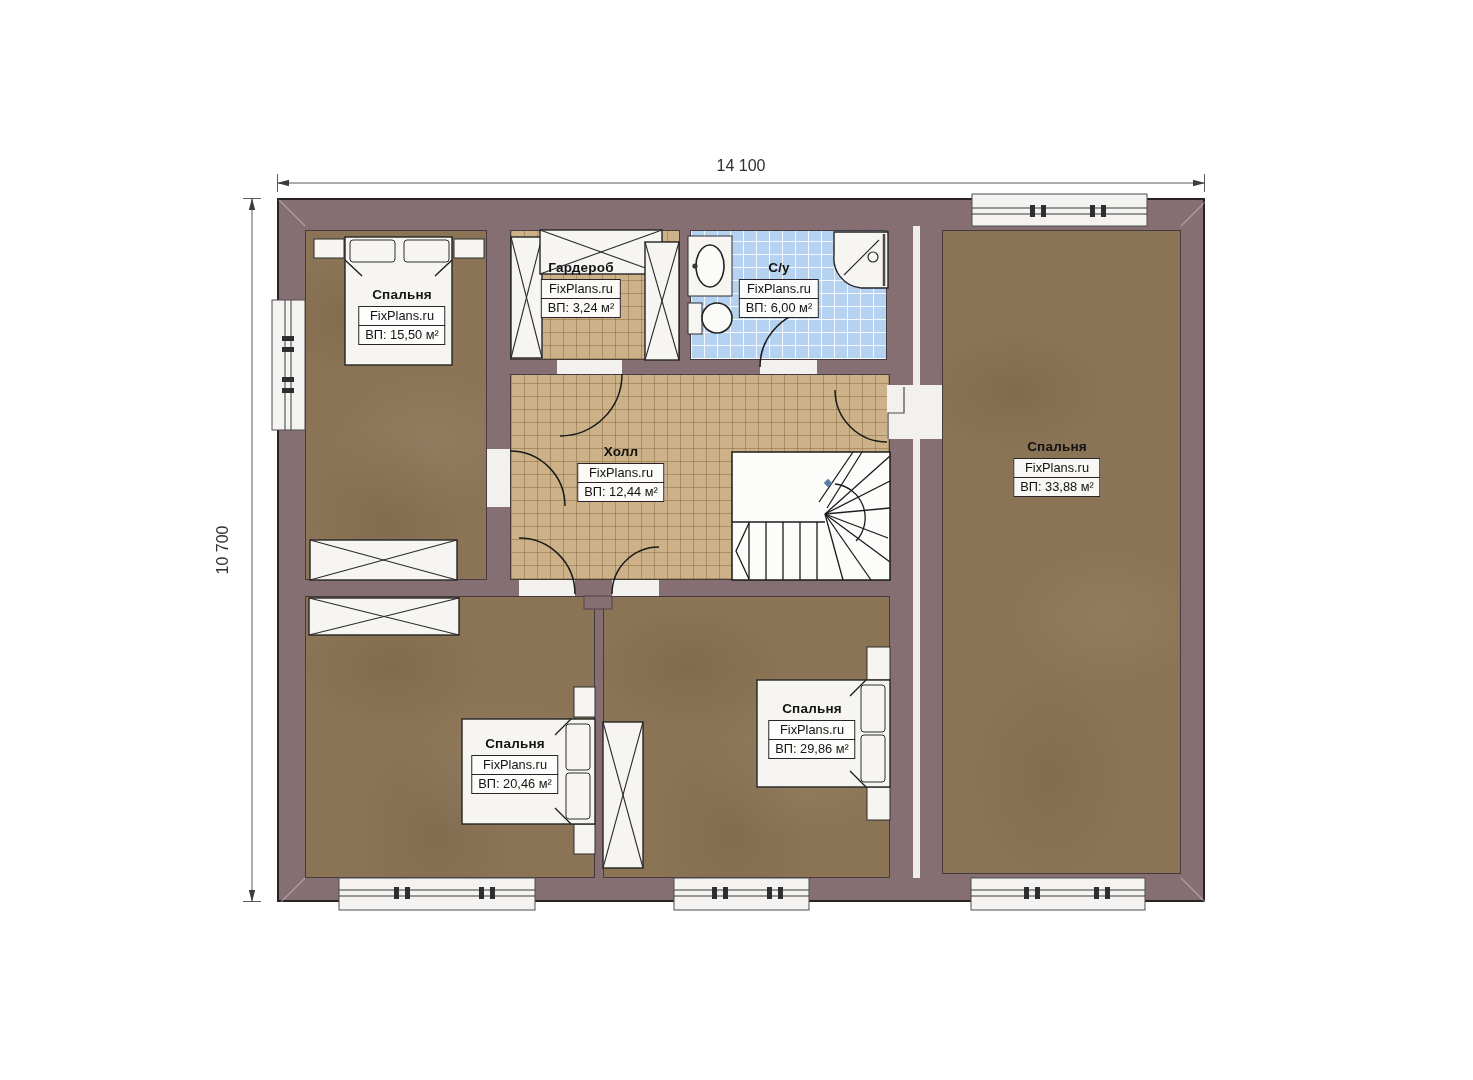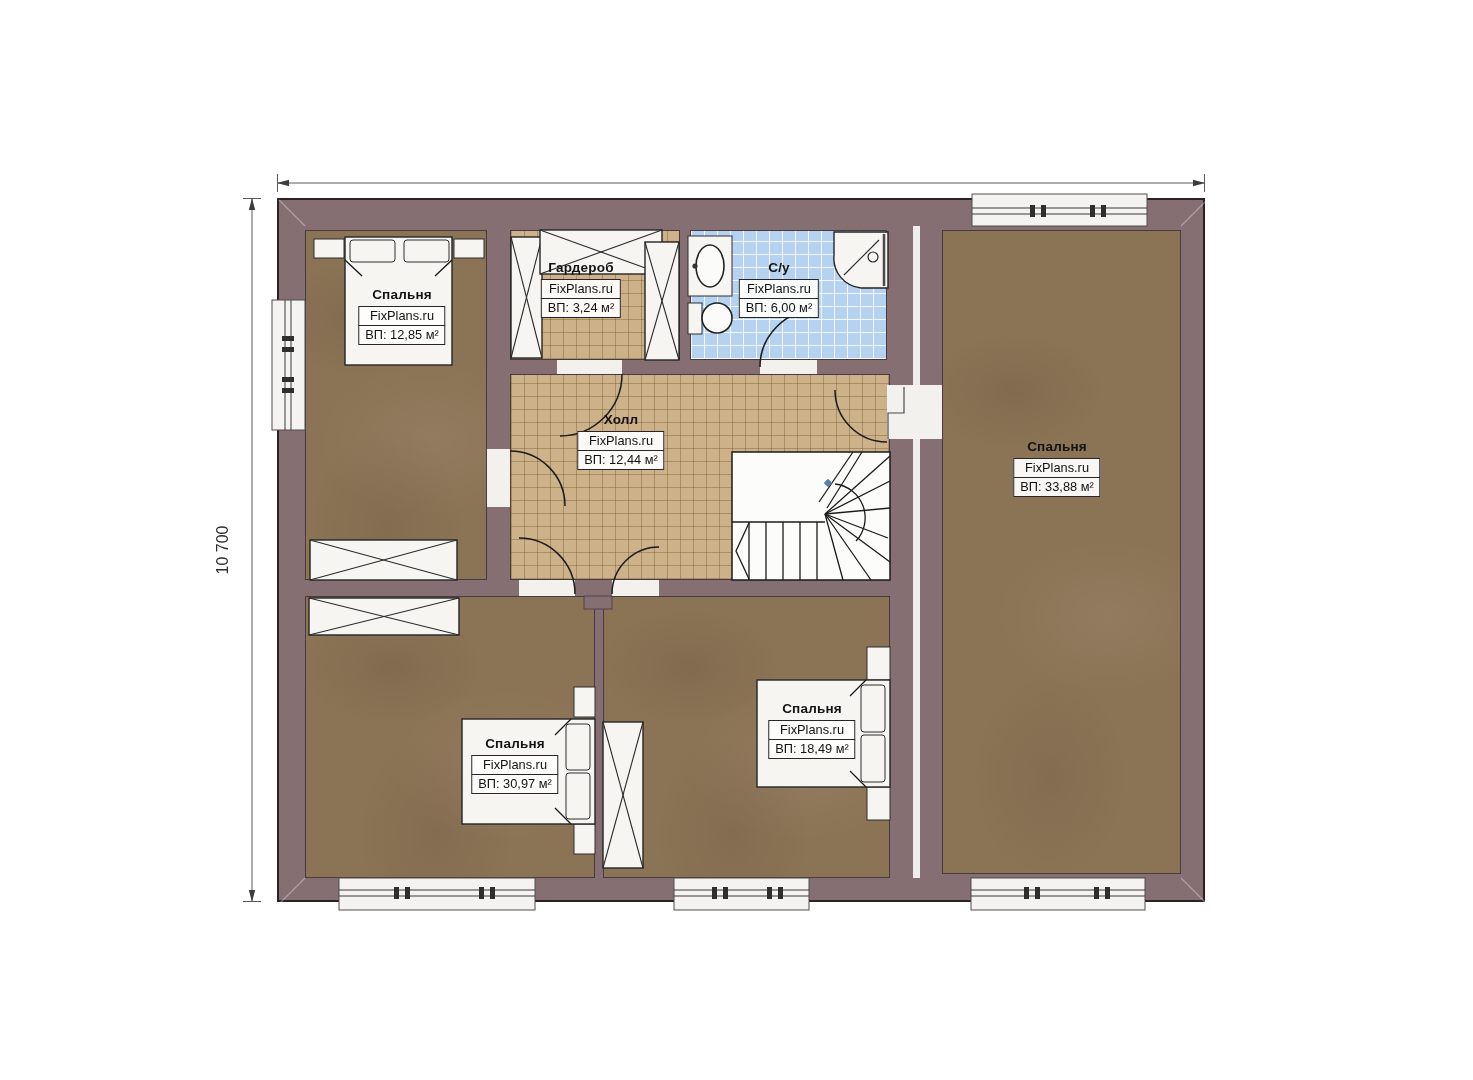--- a/index.html
+++ b/index.html
@@ -51,20 +51,21 @@
   #dim-width-label{left:277px;top:157px;width:928px;text-align:center;}
   #dim-height-wrap{position:absolute;left:208px;top:198px;width:30px;height:704px;
      display:flex;align-items:center;justify-content:center;}
   #dim-height-wrap span{transform:rotate(-90deg);white-space:nowrap;font-size:16px;color:#2f2f2f;}
 </style>
 </head>
 <body>
 
 <div id="canvas">
 
+  <div class="dim-label" id="dim-width-label">14 100</div>
   <svg class="dim-svg" style="left:277px;top:172px;width:928px;height:22px" viewBox="0 0 928 22">
     <line class="dimline" x1="0" y1="11" x2="928" y2="11"></line>
     <line class="dimline" x1="0.5" y1="2" x2="0.5" y2="20"></line>
     <line class="dimline" x1="927.5" y1="2" x2="927.5" y2="20"></line>
     <polygon class="dimarrow" points="0,11 12,7.8 12,14.2"></polygon>
     <polygon class="dimarrow" points="928,11 916,7.8 916,14.2"></polygon>
   </svg>
 
   <div id="dim-height-wrap">
     <span>10 700</span>
@@ -261,47 +262,47 @@
         <path class="arc" d="M556,190 A52,52 0 0 0 608,242"></path>
         <path class="arc" d="M240,338 A56,56 0 0 1 296,394"></path>
         <path class="arc" d="M380,347 A47,47 0 0 0 333,394"></path>
         <path d="M609,239 L609,213 L625,213 L625,187" fill="none" stroke="#4a4a4a" stroke-width="1.2"></path>
       </g>
     </svg>
 
     <div class="room-label" style="left:123px;top:87px">
       <div class="name">Спальня</div>
       <div class="box">FixPlans.ru</div>
-      <div class="box">ВП: 12,85 м²</div>
+      <div class="box">ВП: 15,50 м²</div>
     </div>
     <div class="room-label" style="left:302px;top:60px">
       <div class="name">Гардероб</div>
       <div class="box">FixPlans.ru</div>
       <div class="box">ВП: 3,24 м²</div>
     </div>
     <div class="room-label" style="left:500px;top:60px">
       <div class="name">С/у</div>
       <div class="box">FixPlans.ru</div>
       <div class="box">ВП: 6,00 м²</div>
     </div>
-    <div class="room-label" style="left:342px;top:212px">
+    <div class="room-label" style="left:342px;top:244px">
       <div class="name">Холл</div>
       <div class="box">FixPlans.ru</div>
       <div class="box">ВП: 12,44 м²</div>
     </div>
     <div class="room-label" style="left:778px;top:239px">
       <div class="name">Спальня</div>
       <div class="box">FixPlans.ru</div>
       <div class="box">ВП: 33,88 м²</div>
     </div>
     <div class="room-label" style="left:236px;top:536px">
       <div class="name">Спальня</div>
       <div class="box">FixPlans.ru</div>
-      <div class="box">ВП: 30,97 м²</div>
+      <div class="box">ВП: 20,46 м²</div>
     </div>
     <div class="room-label" style="left:533px;top:501px">
       <div class="name">Спальня</div>
       <div class="box">FixPlans.ru</div>
-      <div class="box">ВП: 18,49 м²</div>
+      <div class="box">ВП: 29,86 м²</div>
     </div>
 
   </div>
 </div>
 
 </body></html>

